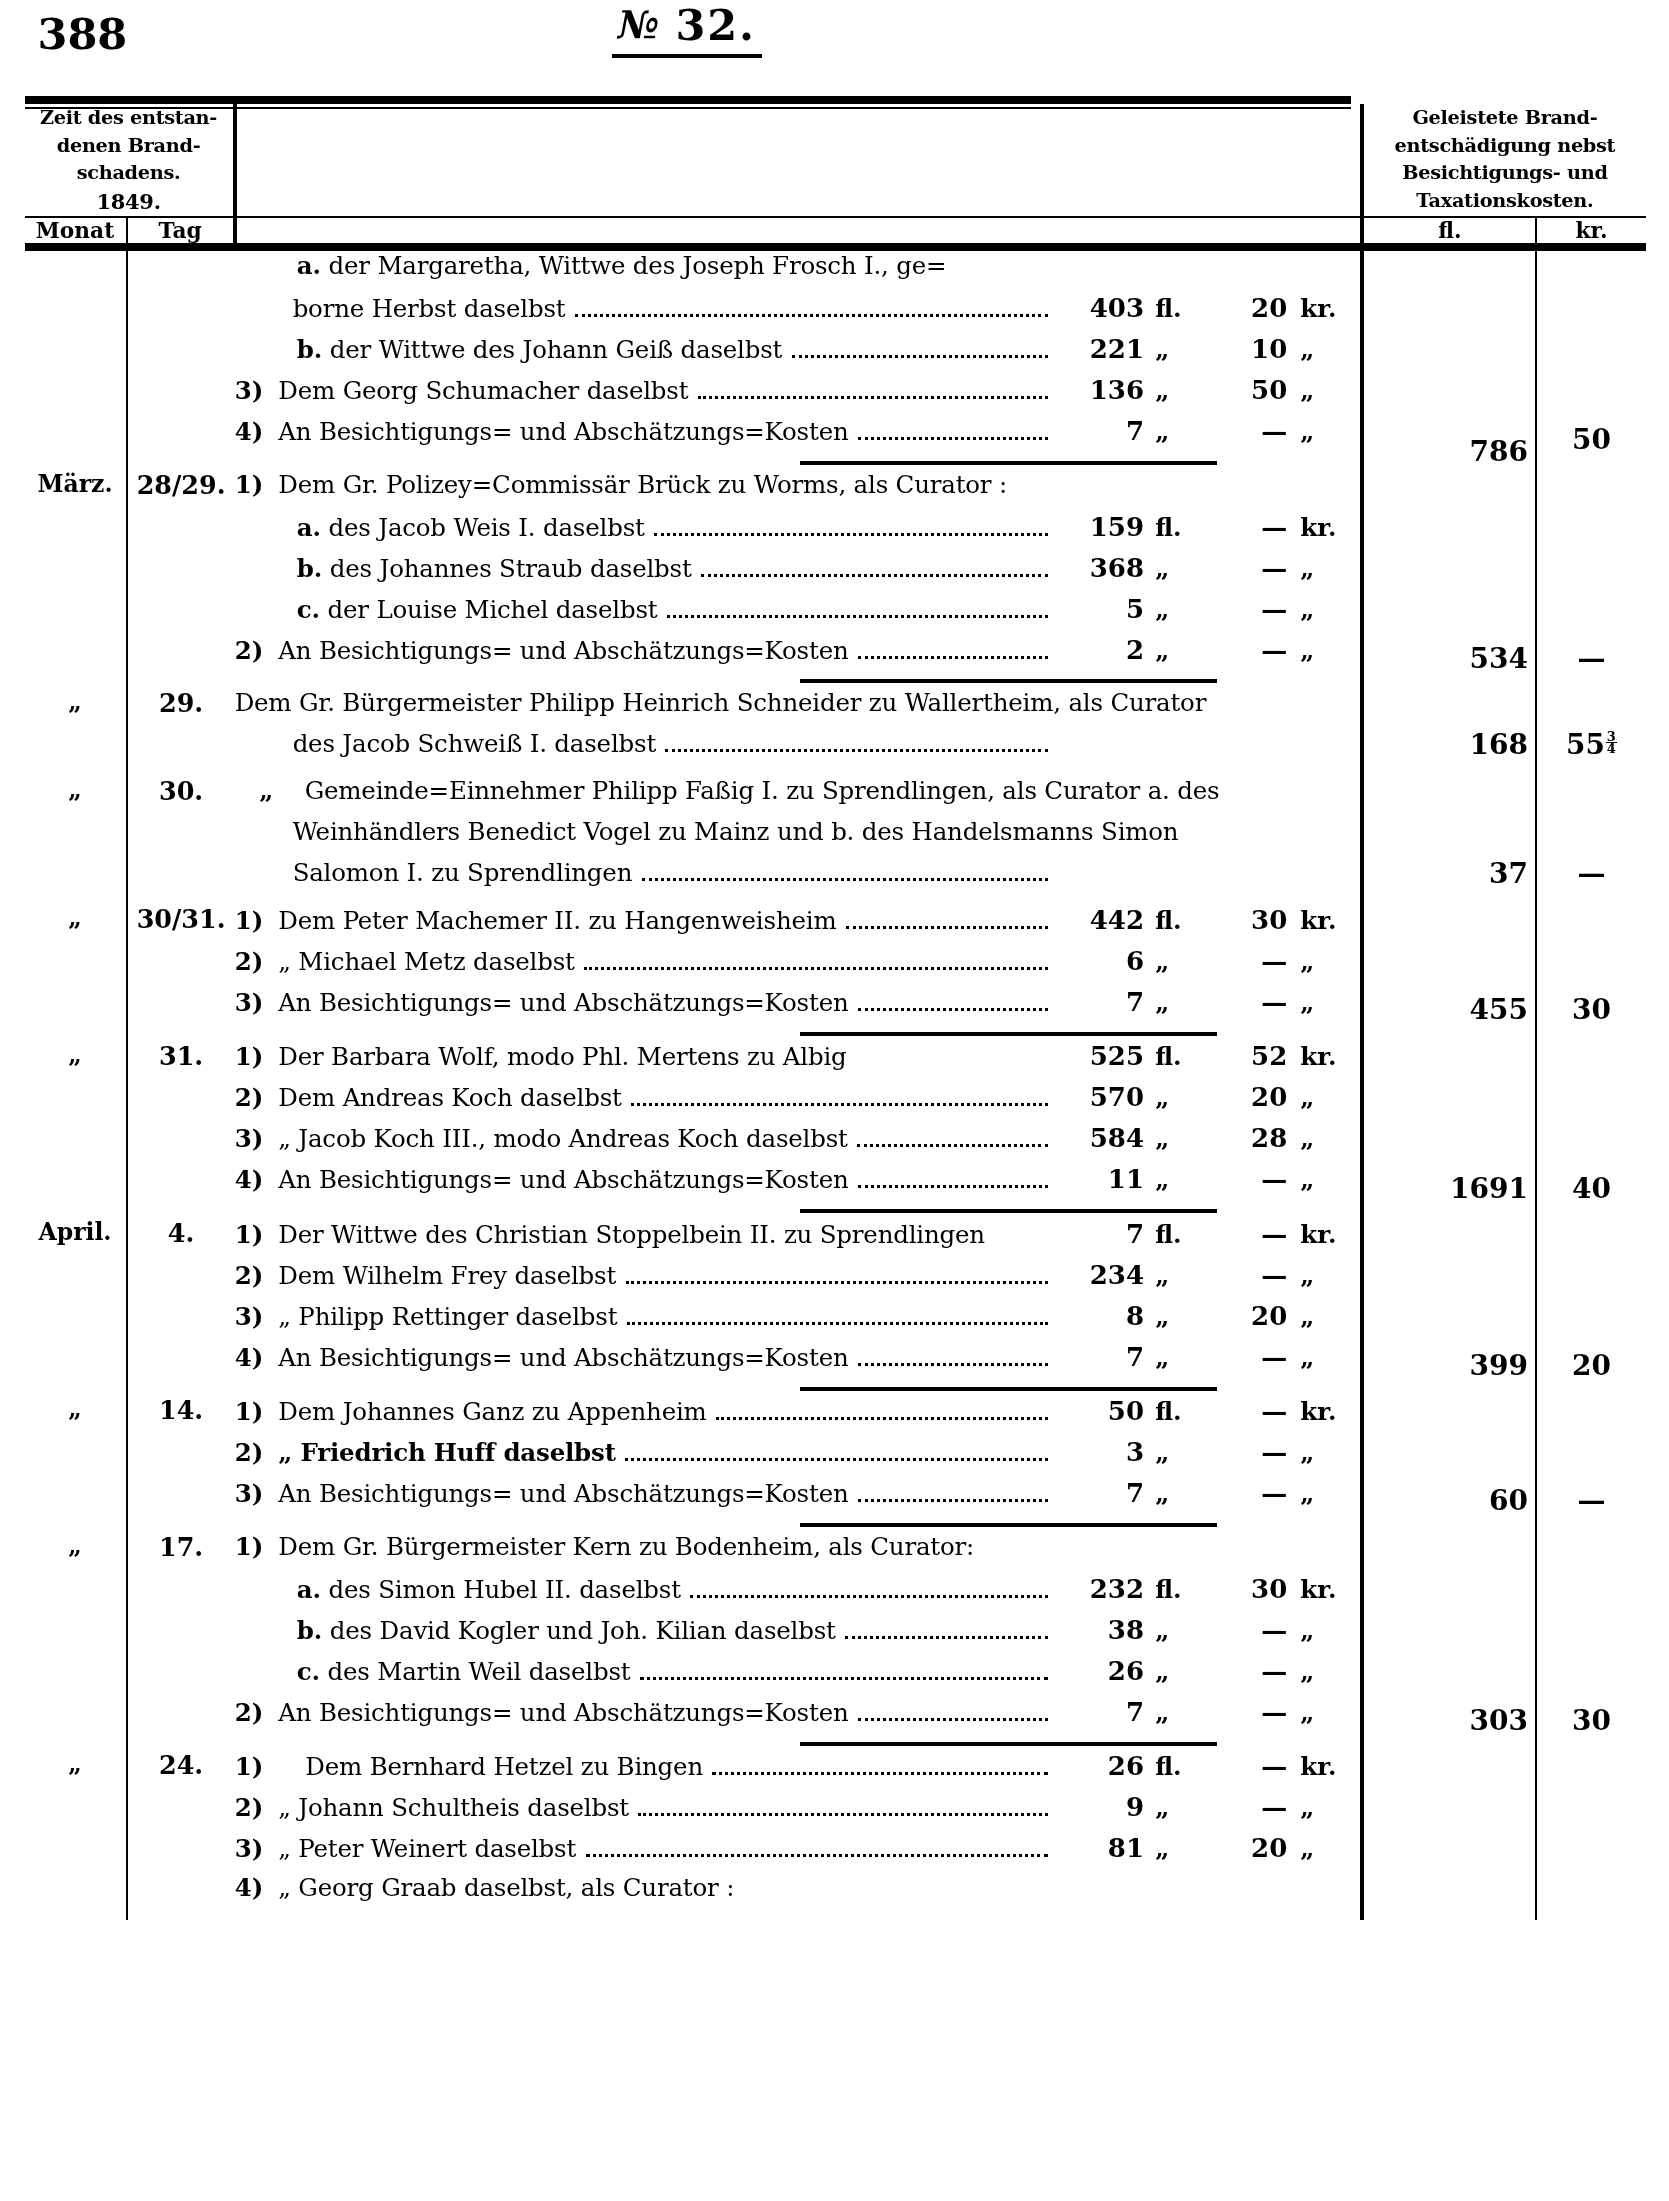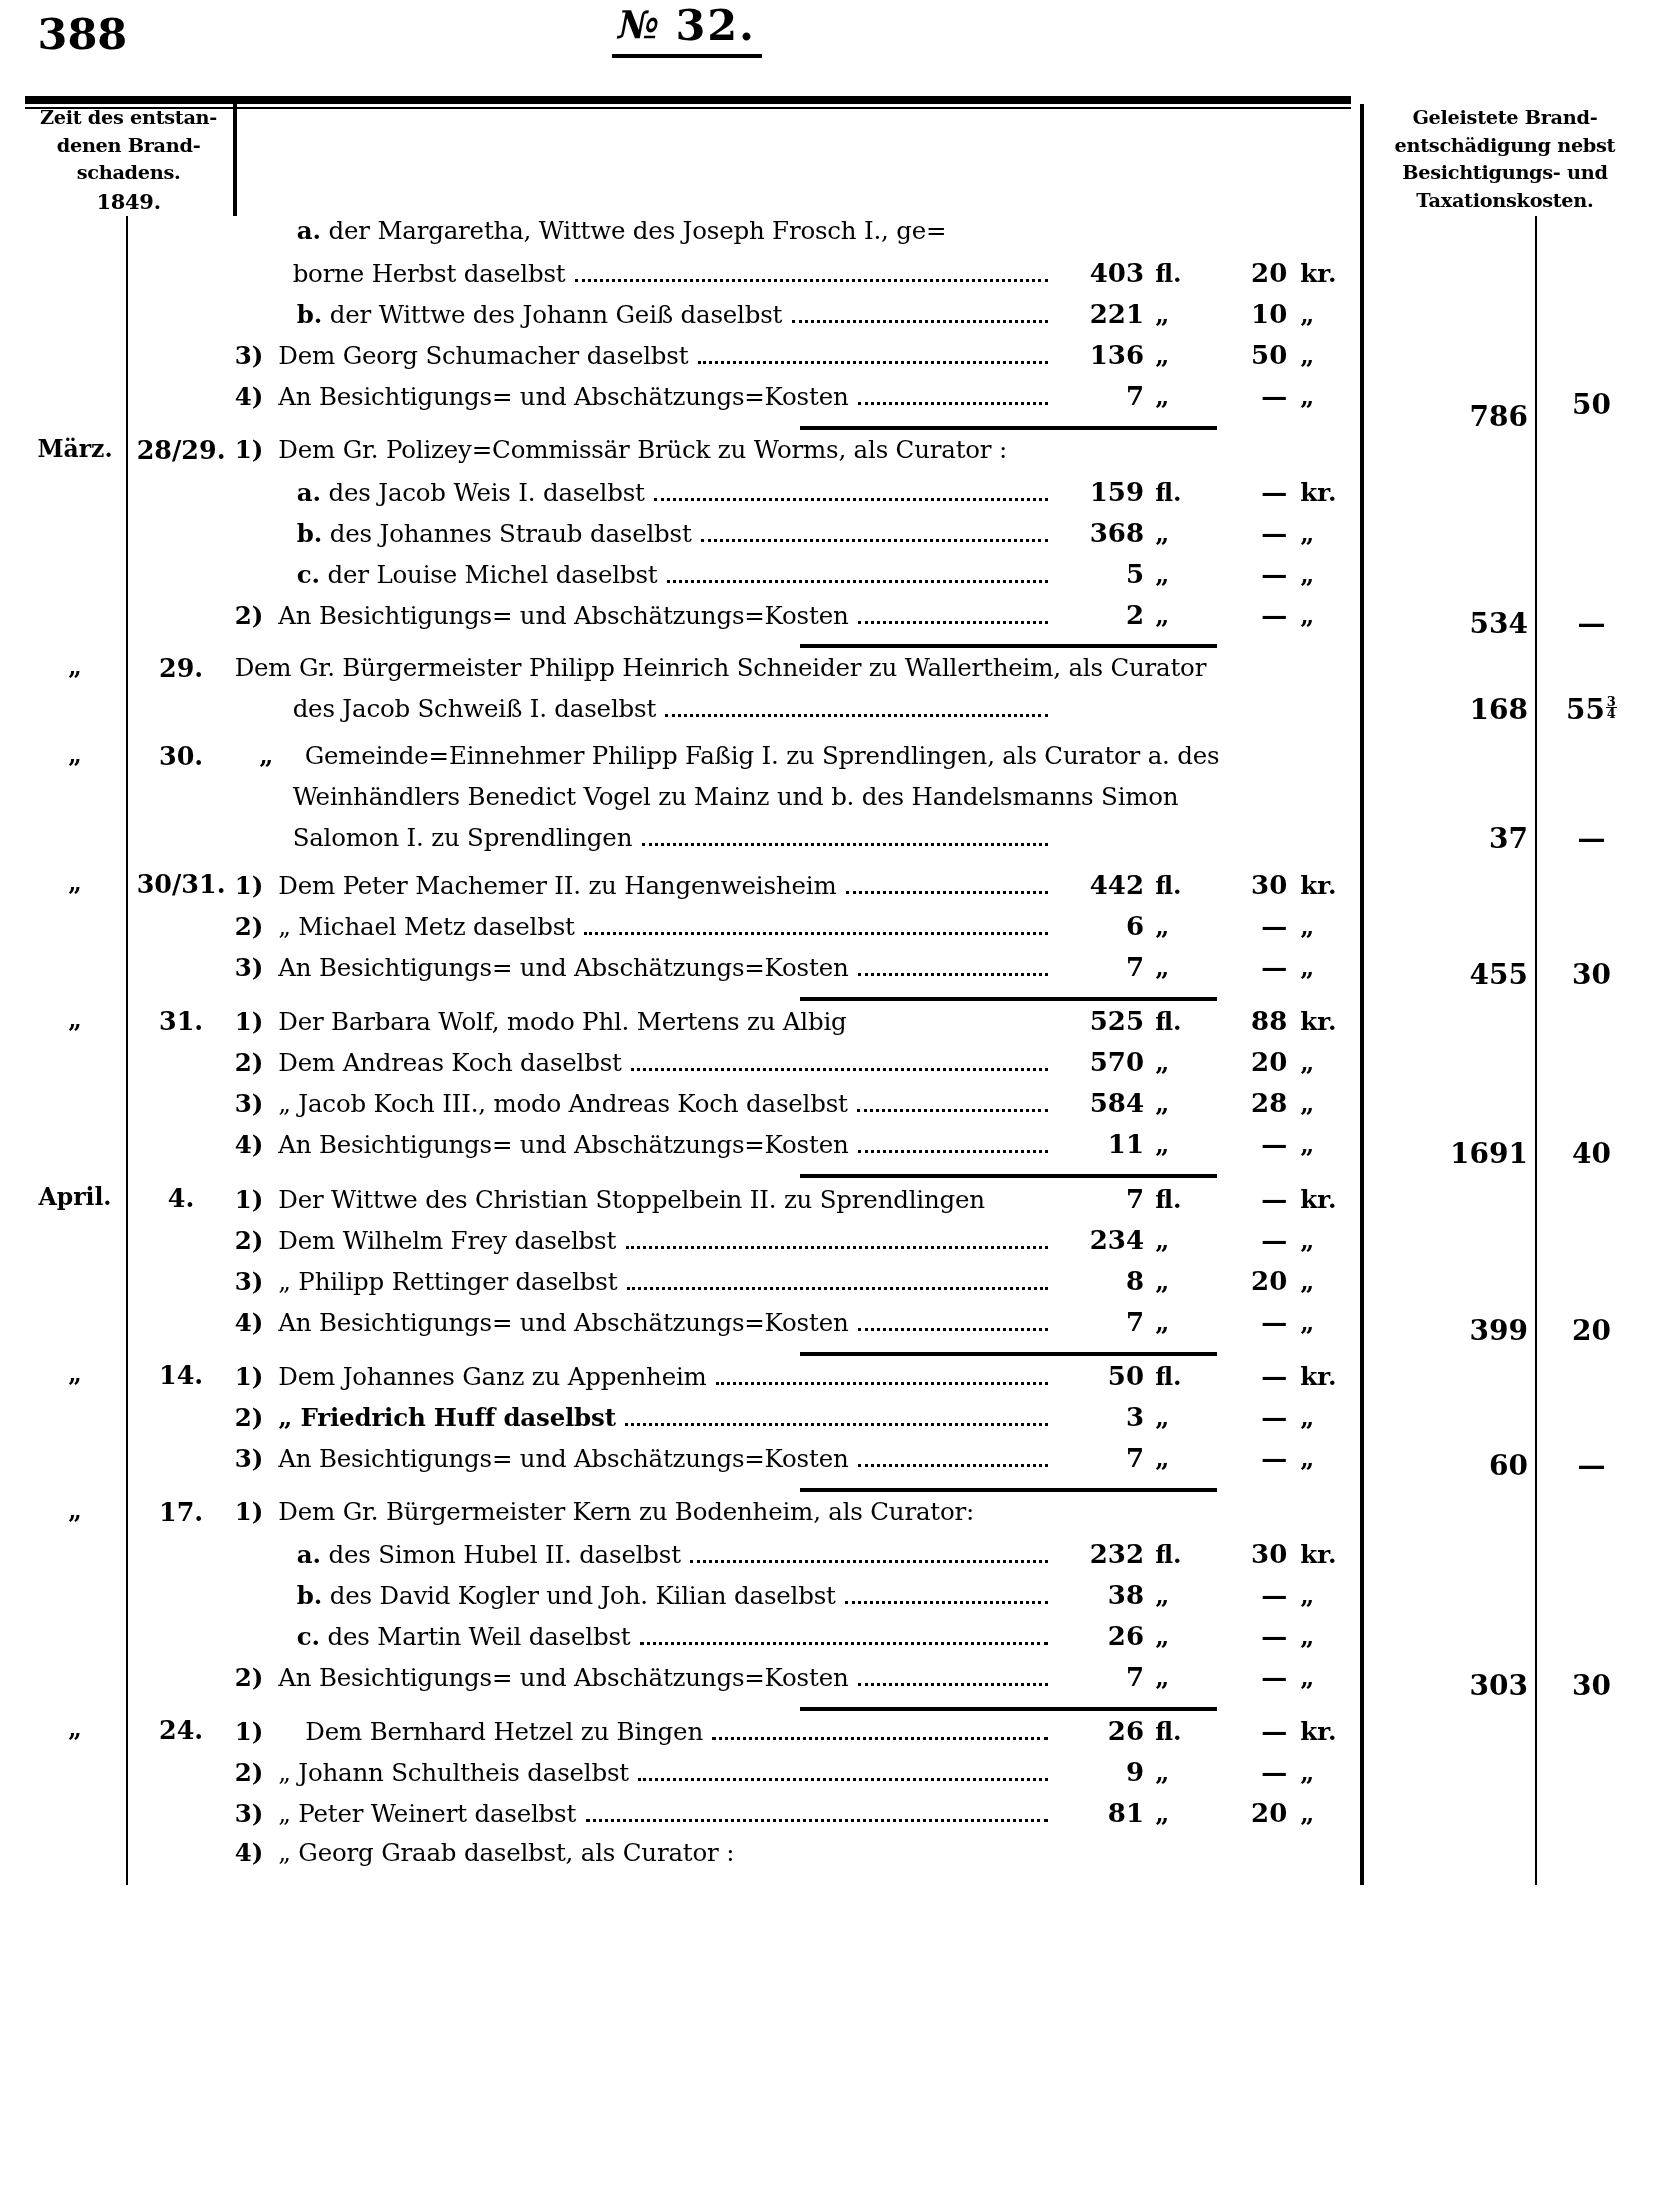--- a/index.html
+++ b/index.html
@@ -290,20 +290,27 @@
         </td>
         <td class="hd sepl sepr">&nbsp;</td>
         <td class="hd frak" colspan="2">
           <div>Geleistete Brand-</div>
           <div>entschädigung nebst</div>
           <div>Besichtigungs- und</div>
           <div>Taxationskosten.</div>
         </td>
       </tr>
 
+      <tr class="hd-row-sep hd-bottom">
+        <td class="sub-hd vl-thin-r">Monat</td>
+        <td class="sub-hd">Tag</td>
+        <td class="sub-hd sepl sepr">&nbsp;</td>
+        <td class="sub-hd vl-thin-r">fl.</td>
+        <td class="sub-hd">kr.</td>
+      </tr>
 
       </tbody>
         <tbody id="body-rows">
           <tr class="block">
             <td class="monat frak vl-thin-r"></td>
             <td class="tag num"></td>
             <td class="sepl sepr body-cell">
               <div class="entries">
                 <div class="line">
                   <span class="idx sub">a.</span>
@@ -539,21 +546,21 @@
             <td class="monat frak vl-thin-r">„</td>
             <td class="tag num">31.</td>
             <td class="sepl sepr body-cell">
               <div class="entries">
                 <div class="line">
                   <span class="idx">1)</span>
                   <span class="txt frak" style="padding-left: 7.5px;">Der Barbara Wolf,  modo Phl. Mertens zu Albig</span>
                   <span class="lead none"></span>
                   <span class="amt">525</span>
                   <span class="unit1">fl.</span>
-                  <span class="amt2">88</span>
+                  <span class="amt2">52</span>
                   <span class="unit2">kr.</span>
                 </div>
                 <div class="line">
                   <span class="idx">2)</span>
                   <span class="txt frak" style="padding-left: 7.5px;">Dem Andreas Koch daselbst</span>
                   <span class="lead"></span>
                   <span class="amt">570</span>
                   <span class="unit1">„</span>
                   <span class="amt2">20</span>
                   <span class="unit2">„</span>

